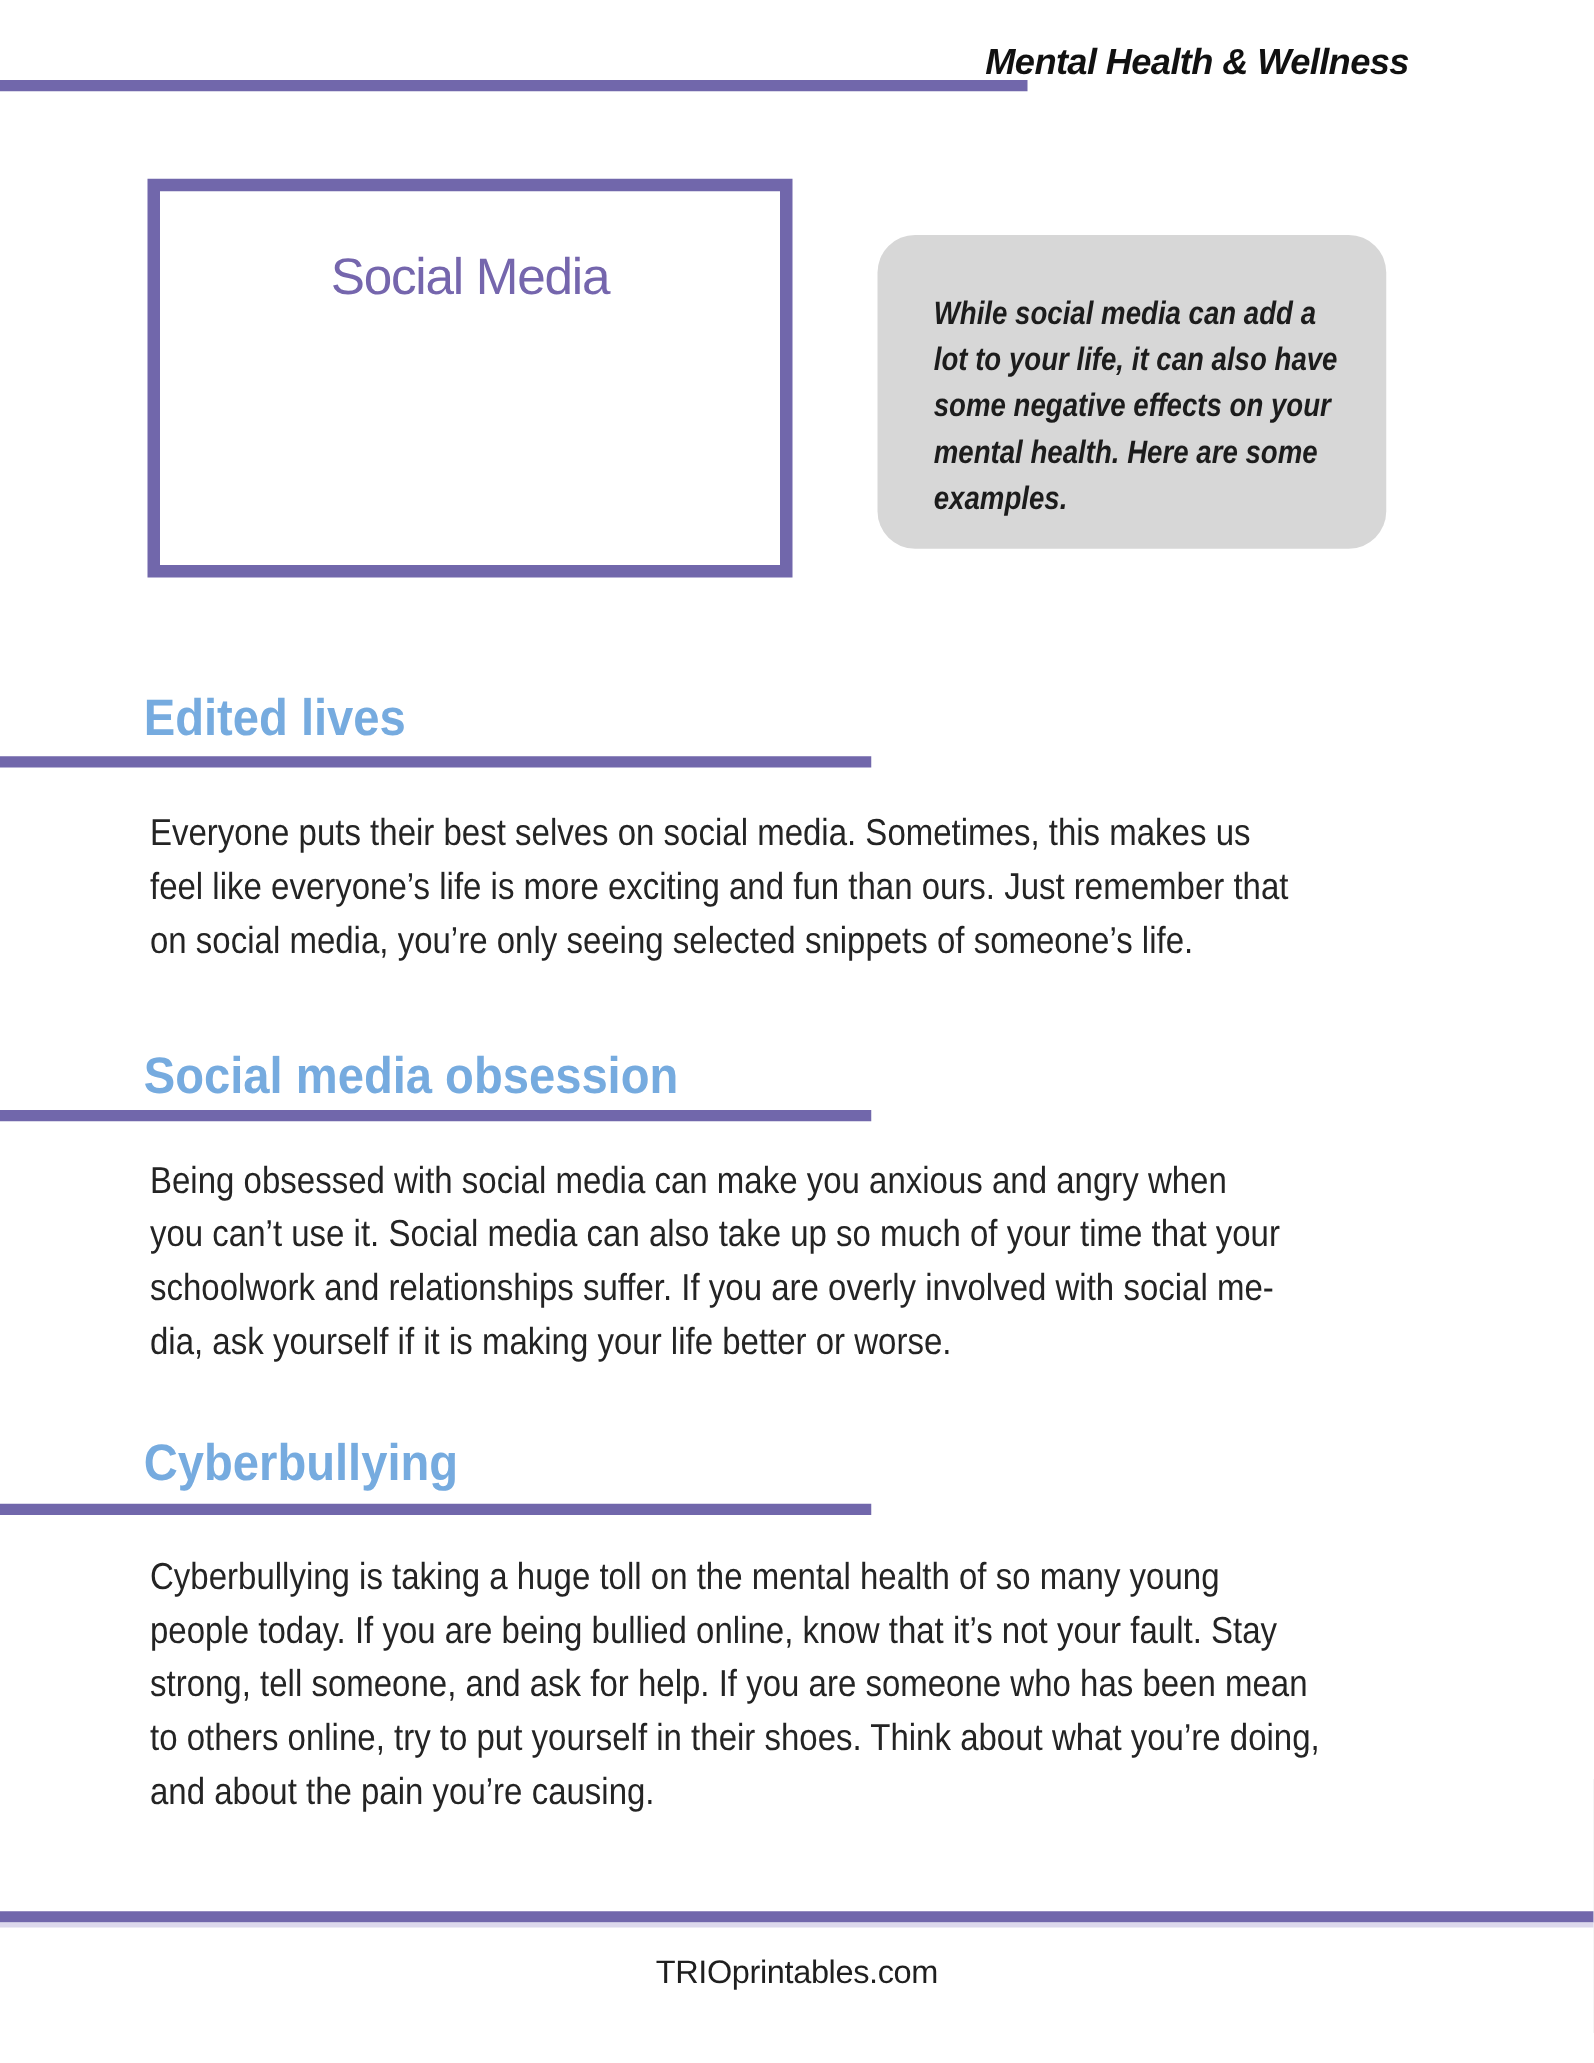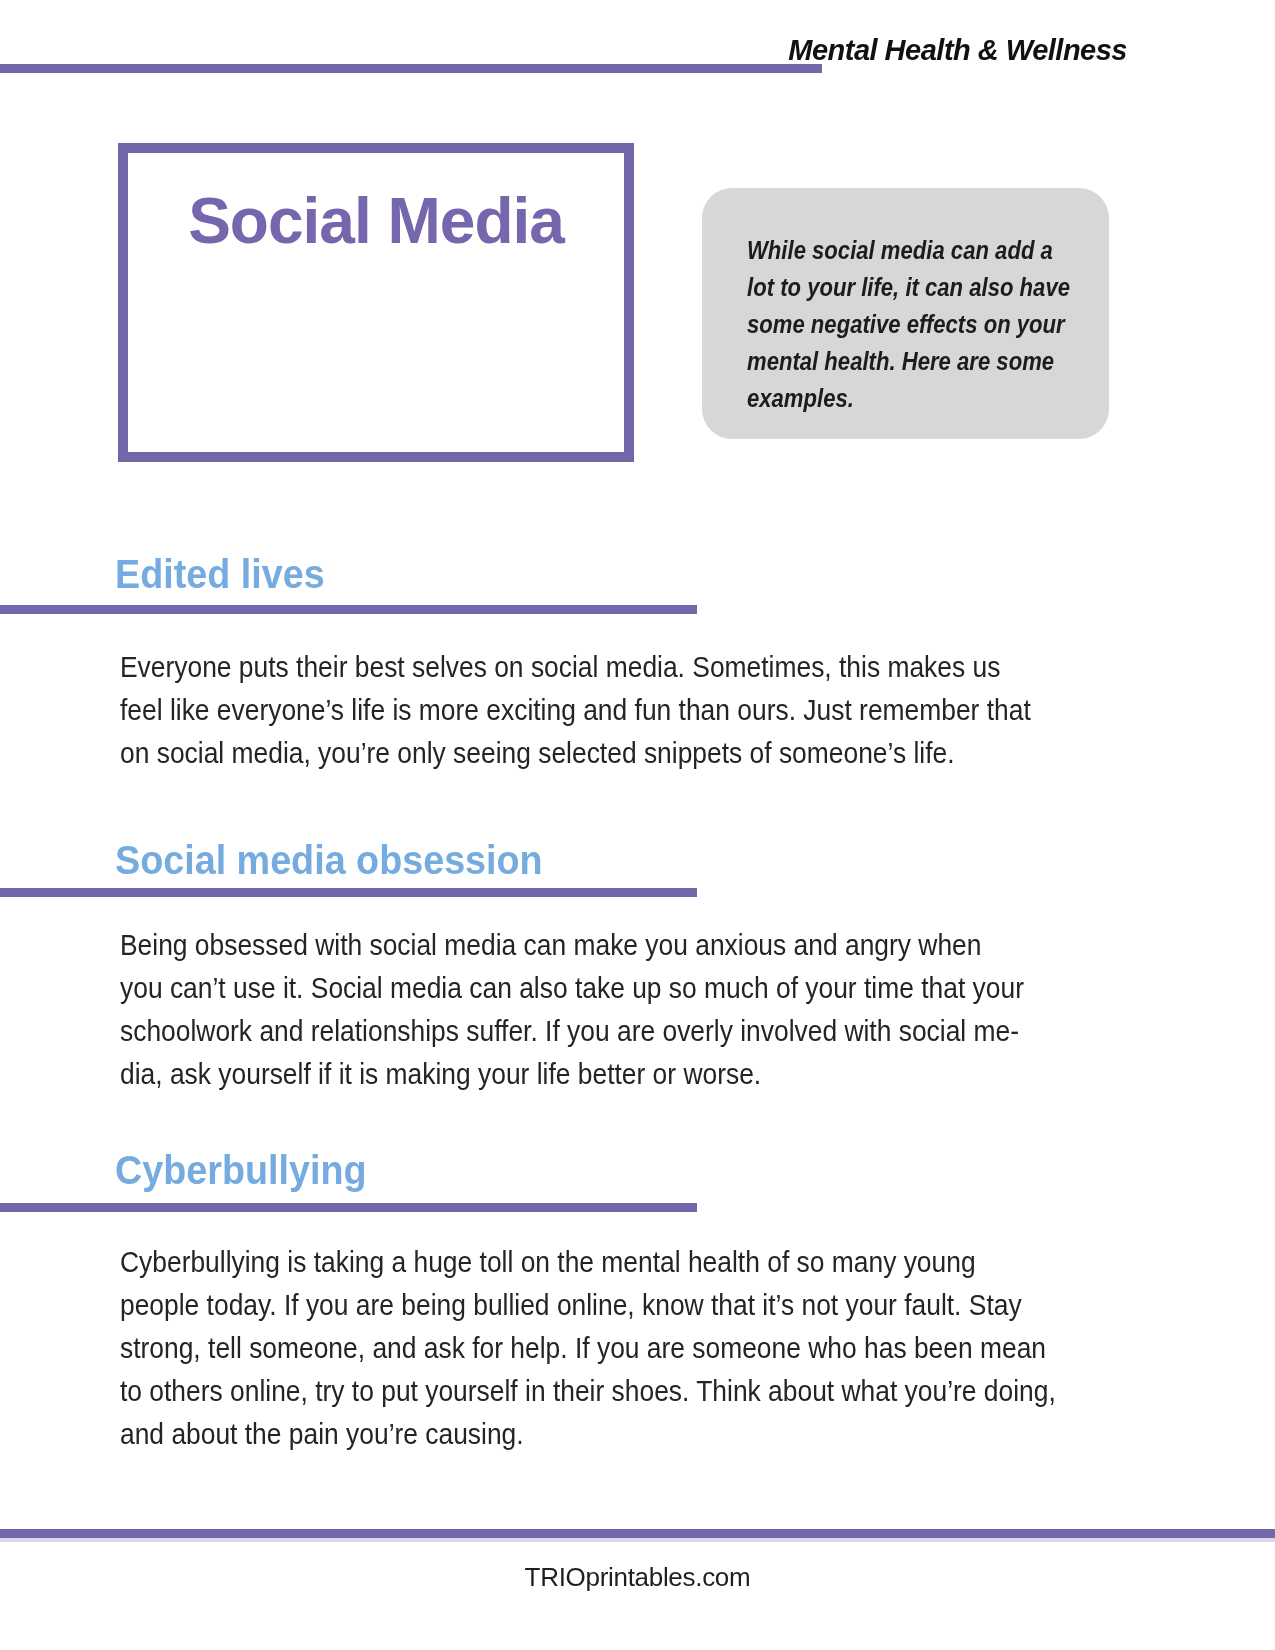--- a/index.html
+++ b/index.html
@@ -36,21 +36,21 @@
   .title-box{
     position:absolute;left:118px;top:143px;
     width:516px;height:319px;
     border:10px solid var(--purple);
     background:#fff;
     display:flex;flex-direction:column;align-items:center;
     padding-top:32px;
     text-align:center;
   }
   .title-line{
-    font-size:64px;font-weight:bold;line-height:73px;
+    font-size:41px;font-weight:normal;line-height:73px;
     letter-spacing:-1px;
   }
   .title-line-1{color:var(--title_purple);}
   .title-line-2{color:#0d0d0d;white-space:pre-line;}
   
   .intro-box{
     position:absolute;left:702px;top:188px;
     width:407px;height:251px;
     background:var(--gray_box);
     border-radius:30px;

